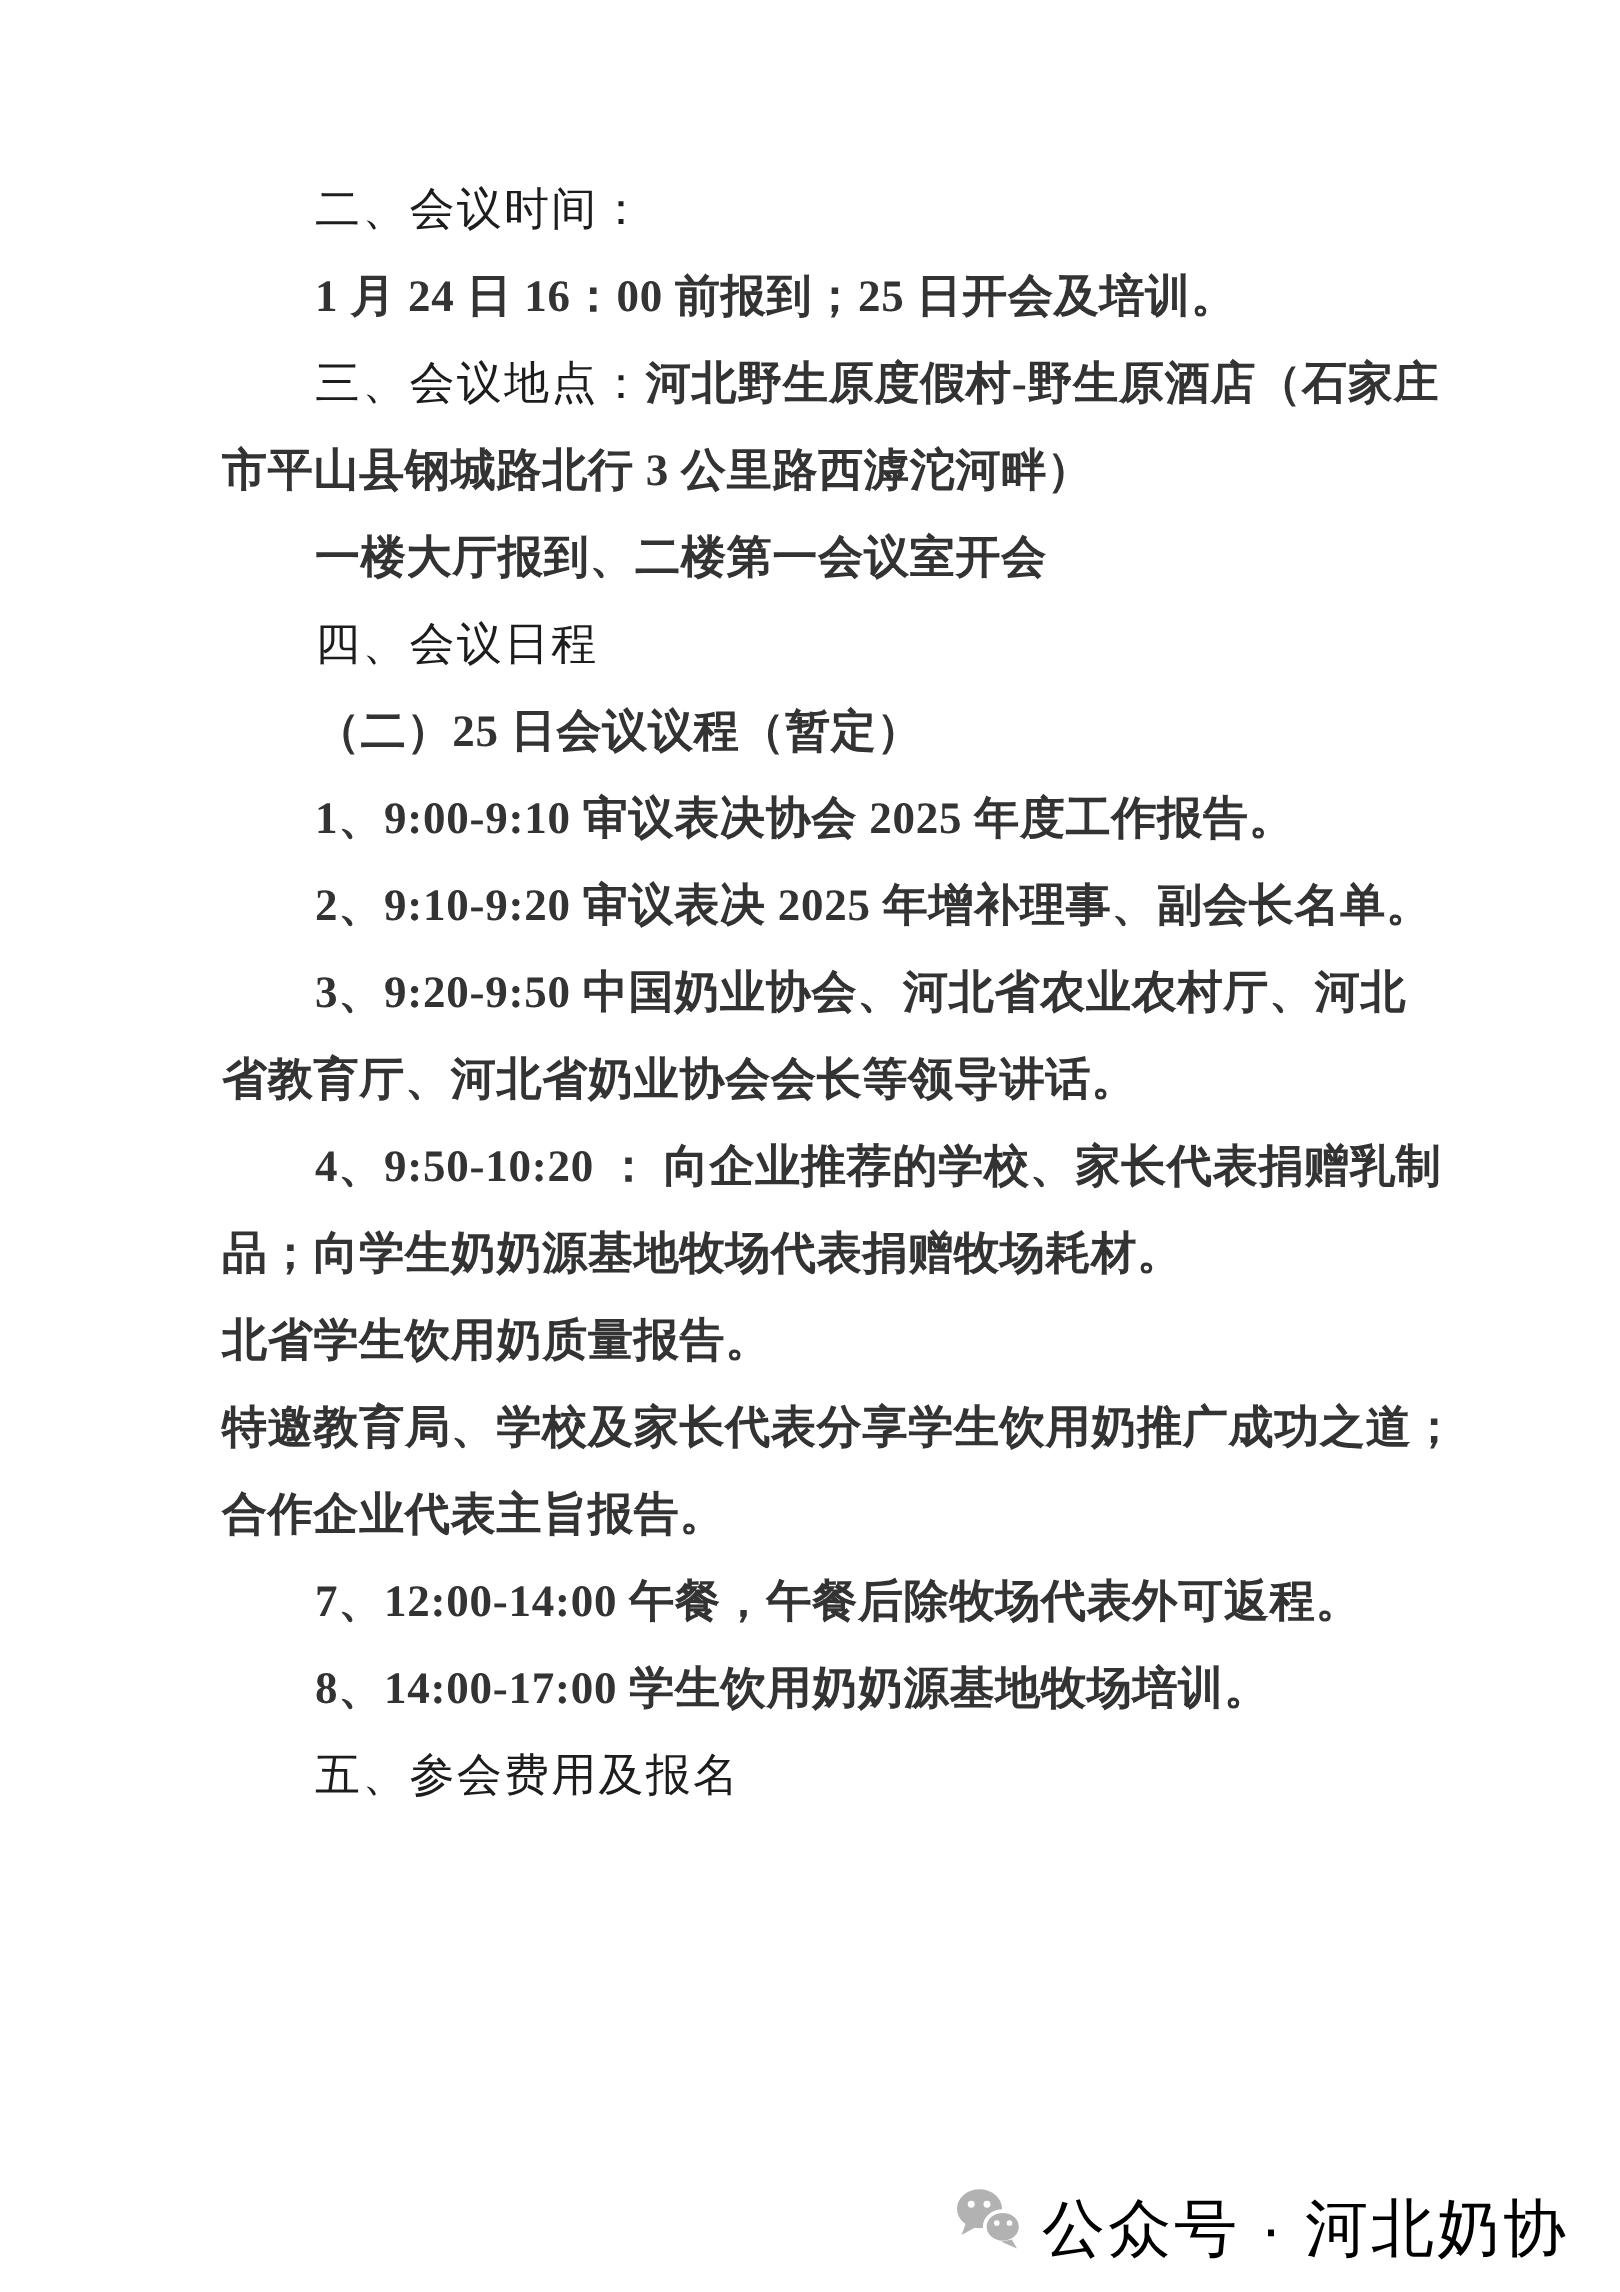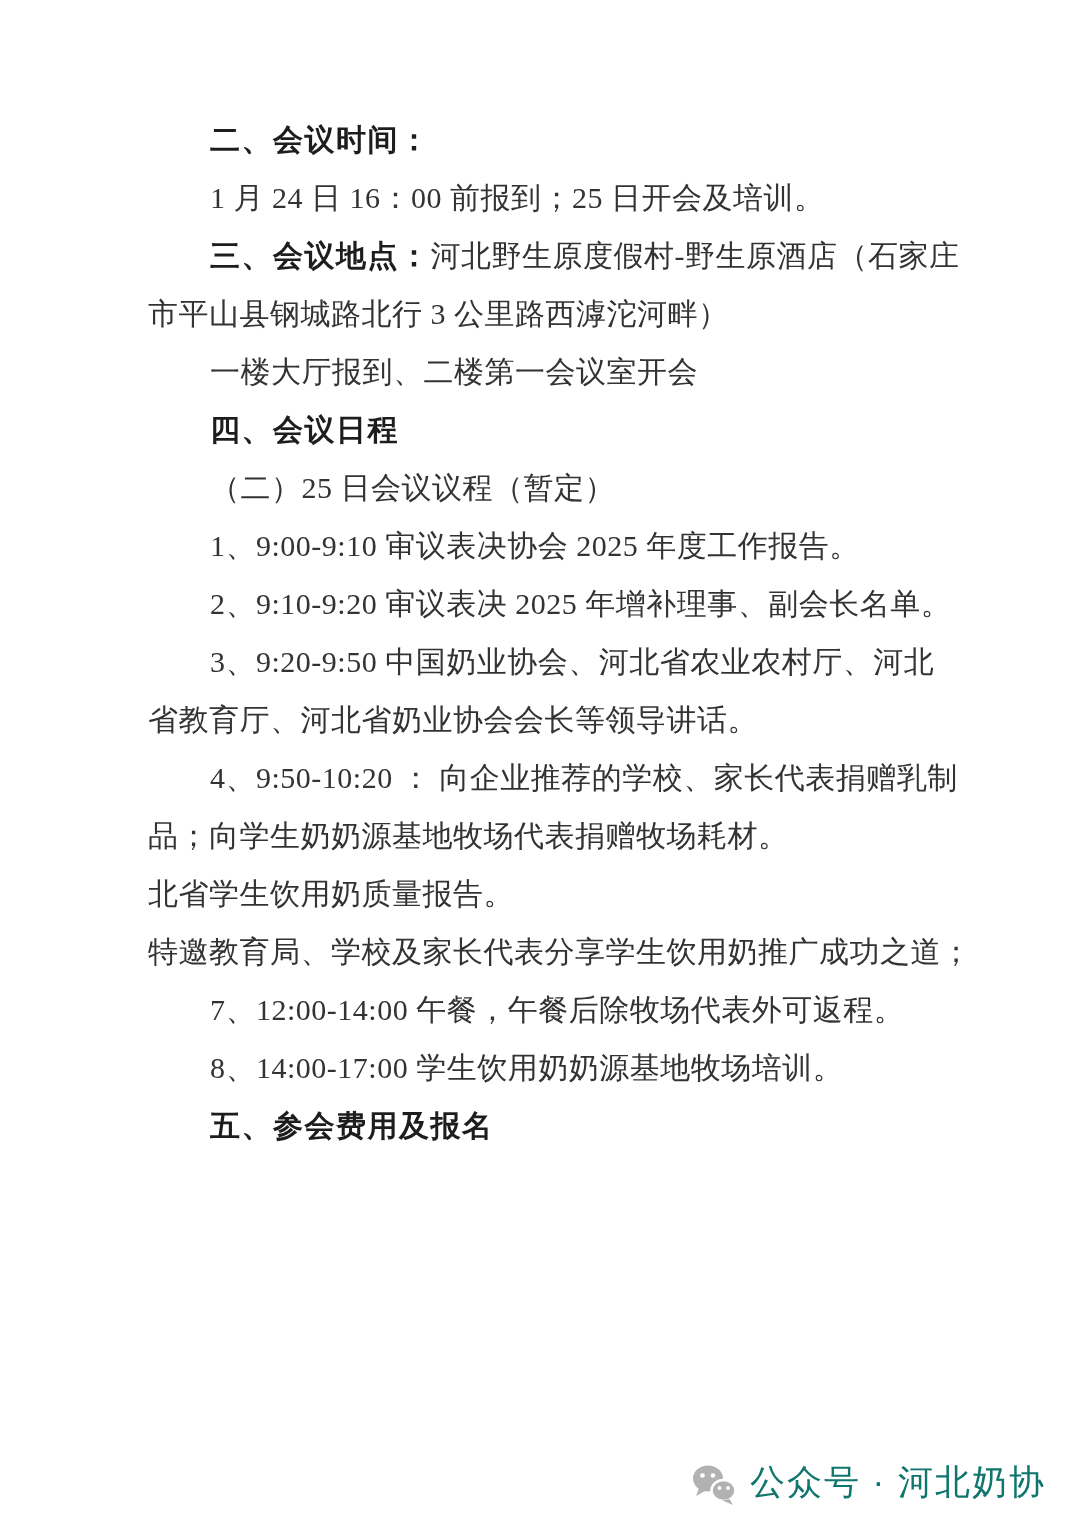--- a/index.html
+++ b/index.html
@@ -30,39 +30,39 @@
     height: 58px;
     line-height: 58px;
     font-size: 30px;
     white-space: nowrap;
     letter-spacing: 0.5px;
   }
   .line.indent {
     padding-left: 62px;
   }
   .seg {
-    font-weight: 400;
+    font-weight: 700;
   }
   .seg.bold {
-    font-weight: 700;
+    font-weight: 400;
     color: #1d1d1d;
     font-family: "Liberation Sans", "DejaVu Sans", sans-serif;
     letter-spacing: 1.5px;
   }
   .footer {
     position: absolute;
     top: 1458px;
     right: 34px;
     height: 48px;
     display: flex;
-    align-items: flex-end;
+    align-items: flex-start;
     gap: 12px;
-    color: #0f766e;
+    color: #000000;
     font-family: "Liberation Sans", "DejaVu Sans", sans-serif;
-    font-size: 35px;
+    font-size: 42px;
     letter-spacing: 2px;
   }
   .wechat-icon {
     width: 48px;
     height: 42px;
     display: block;
   }
 </style>
 </head>
 <body>
@@ -78,20 +78,21 @@
       <div class="line indent"><span class="seg bold">四、会议日程</span></div>
       <div class="line indent"><span class="seg">（二）25 日会议议程（暂定）</span></div>
       <div class="line indent"><span class="seg">1、9:00-9:10  审议表决协会 2025 年度工作报告。</span></div>
       <div class="line indent"><span class="seg">2、9:10-9:20  审议表决 2025 年增补理事、副会长名单。</span></div>
       <div class="line indent"><span class="seg">3、9:20-9:50    中国奶业协会、河北省农业农村厅、河北</span></div>
       <div class="line"><span class="seg">省教育厅、河北省奶业协会会长等领导讲话。</span></div>
       <div class="line indent"><span class="seg">4、9:50-10:20  ： 向企业推荐的学校、家长代表捐赠乳制</span></div>
       <div class="line"><span class="seg">品；向学生奶奶源基地牧场代表捐赠牧场耗材。</span></div>
       <div class="line"><span class="seg">北省学生饮用奶质量报告。</span></div>
       <div class="line"><span class="seg">特邀教育局、学校及家长代表分享学生饮用奶推广成功之道；</span></div>
+      <div class="line"><span class="seg">合作企业代表主旨报告。</span></div>
       <div class="line indent"><span class="seg">7、12:00-14:00  午餐，午餐后除牧场代表外可返程。</span></div>
       <div class="line indent"><span class="seg">8、14:00-17:00  学生饮用奶奶源基地牧场培训。</span></div>
       <div class="line indent"><span class="seg bold">五、参会费用及报名</span></div>
     </div>
 
   <div class="footer">
     <svg class="wechat-icon" viewBox="0 0 48 42" xmlns="http://www.w3.org/2000/svg" aria-hidden="true">
       <g>
         <ellipse cx="18" cy="14.5" rx="15" ry="13" fill="#b2b2b2"></ellipse>
         <polygon points="9,24 6,32 16,26.5" fill="#b2b2b2"></polygon>

